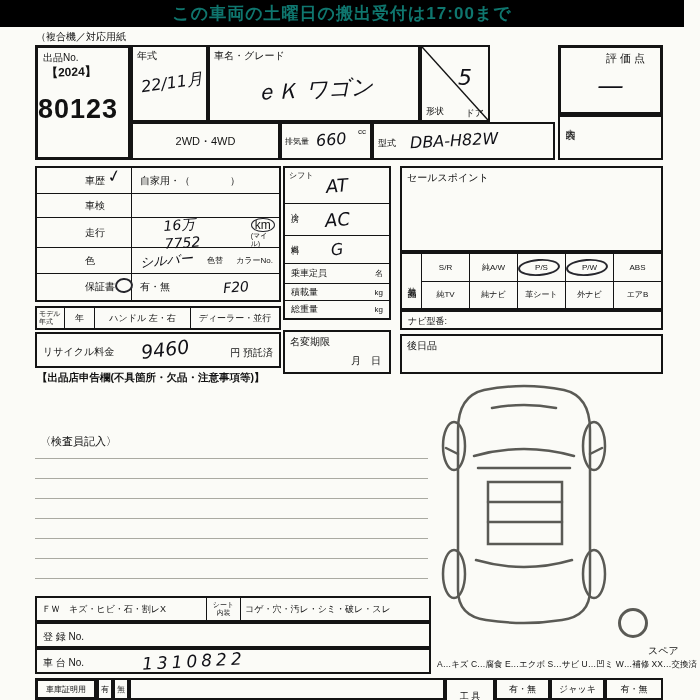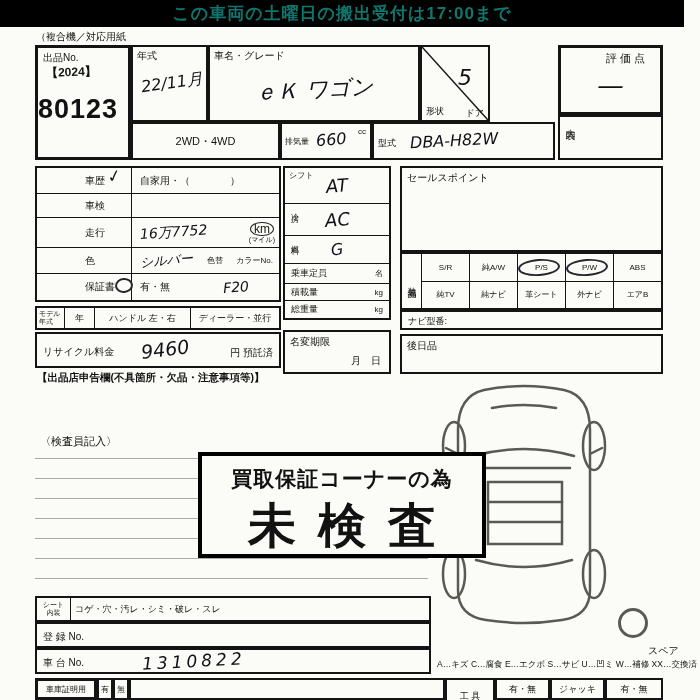--- a/index.html
+++ b/index.html
@@ -94,21 +94,21 @@
 
   <div class="box" style="left:35px;top:166px;width:246px;height:136px;">
     <div class="lrow" style="height:26px;">
       <div class="llab">車歴</div>
       <div style="padding-left:8px;font-size:10px;">自家用・（　　　　）</div>
       <div class="hand" style="position:absolute;left:70px;top:-2px;font-size:17px;transform:rotate(-12deg);">✓</div>
     </div>
     <div class="lrow" style="height:24px;">
       <div class="llab">車検</div>
     </div>
-    <div class="lrow" style="height:30px;">
+    <div class="lrow" style="height:30px;gap:24px;">
       <div class="llab">走行</div>
       <div class="hand" style="padding-left:8px;font-size:14px;transform:rotate(-4deg);">16万7752</div>
       <div style="margin-left:auto;padding-right:4px;display:flex;flex-direction:column;align-items:center;line-height:1.05;">
         <span style="font-size:12px;border:1.5px solid #26262c;border-radius:50%;padding:0 3px;">km</span>
         <span style="font-size:7px;">(マイル)</span>
       </div>
     </div>
     <div class="lrow" style="height:26px;">
       <div class="llab">色</div>
       <div class="hand" style="padding-left:8px;font-size:13px;transform:rotate(-5deg);">シルバー</div>
@@ -225,29 +225,26 @@
       <path d="M56 90 L148 90"></path>
       <rect x="66" y="104" width="74" height="62"></rect>
       <line x1="66" y1="124" x2="140" y2="124"></line>
       <line x1="66" y1="144" x2="140" y2="144"></line>
       <path d="M54 182 Q102 196 150 182"></path>
       <path d="M36 76 L24 70"></path>
       <path d="M168 76 L180 70"></path>
     </g>
   </svg>
 
-  <div class="stampbox">
-    <div class="stamp-l1">買取保証コーナーの為</div>
-    <div class="stamp-l2">未検査</div>
-  </div>
 
   <div class="abs" style="left:618px;top:608px;width:30px;height:30px;border:3px solid #5a5a55;border-radius:50%;"></div>
   <div class="abs" style="left:648px;top:644px;font-size:10px;">スペア</div>
 
   <div class="box" style="left:35px;top:596px;width:396px;height:26px;display:flex;align-items:stretch;">
+    <div style="flex:0 0 170px;display:flex;align-items:center;padding-left:5px;font-size:9px;border-right:1.5px solid #141414;">ＦＷ　キズ・ヒビ・石・割レX</div>
     <div style="flex:0 0 34px;border-right:1.5px solid #141414;display:flex;flex-direction:column;align-items:center;justify-content:center;font-size:7px;line-height:1.15;">
       <span>シート</span>
       <span>内装</span>
     </div>
     <div style="flex:1;display:flex;align-items:center;padding-left:4px;font-size:9px;">コゲ・穴・汚レ・シミ・破レ・スレ</div>
   </div>
 
   <div class="box" style="left:35px;top:622px;width:396px;height:26px;">
     <span style="position:absolute;left:6px;top:6px;font-size:10px;">登 録  No.</span>
   </div>

